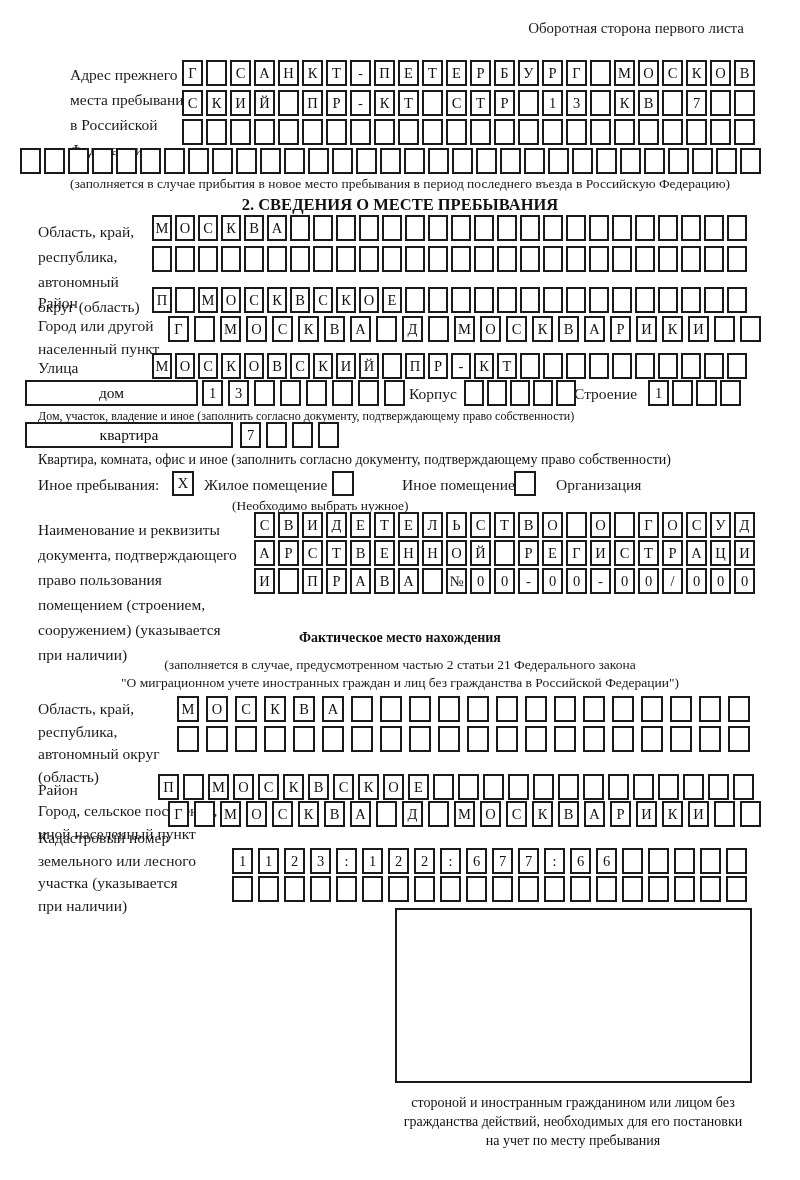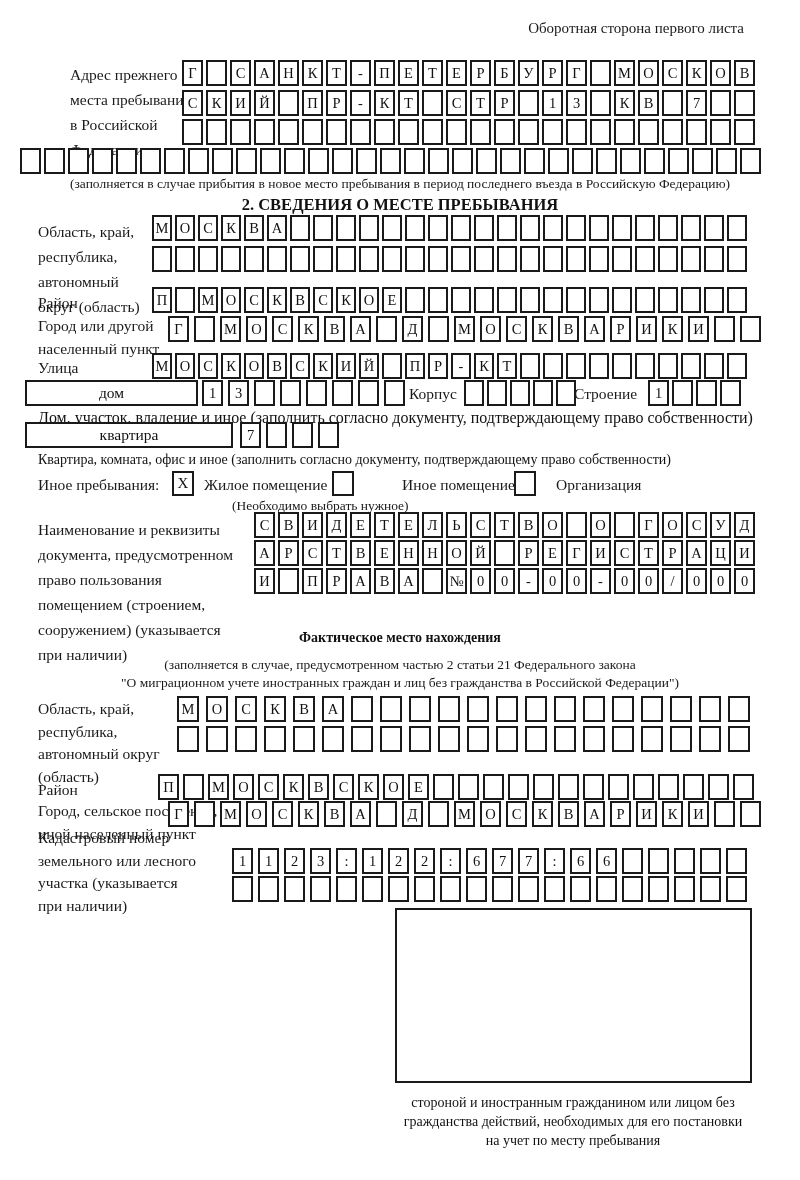--- a/index.html
+++ b/index.html
@@ -338,21 +338,21 @@
       <span class="cell"></span>
     </div>
   <div class="abs lbl" style="left:574px;top:381px;">Строение</div>
   <div class="abs grid p24" style="left:648px;top:380px;">
       <span class="cell">1</span>
       <span class="cell"></span>
       <span class="cell"></span>
       <span class="cell"></span>
     </div>
 
-  <div class="abs" style="left:38px;top:409px;font-size:16px;">Дом, участок, владение и иное (заполнить согласно документу, подтверждающему право собственности)</div>
+  <div class="abs" style="left:38px;top:409px;font-size:12px;">Дом, участок, владение и иное (заполнить согласно документу, подтверждающему право собственности)</div>
 
   <div class="abs widebox" style="left:25px;top:422px;width:208px;">квартира</div>
   <div class="abs grid p26" style="left:240px;top:422px;">
       <span class="cell">7</span>
       <span class="cell"></span>
       <span class="cell"></span>
       <span class="cell"></span>
     </div>
 
   <div class="abs" style="left:38px;top:452px;font-size:14px;">Квартира, комната, офис и иное (заполнить согласно документу, подтверждающему право собственности)</div>
@@ -361,21 +361,21 @@
   <div class="abs chk" style="left:172px;top:471px;">X</div>
   <div class="abs lbl" style="left:204px;top:472px;">Жилое помещение</div>
   <div class="abs chk" style="left:332px;top:471px;"></div>
   <div class="abs lbl" style="left:366px;top:472px;margin-left:36px;">Иное помещение</div>
   <div class="abs chk" style="left:514px;top:471px;"></div>
   <div class="abs lbl" style="left:556px;top:472px;">Организация</div>
   <div class="abs cap" style="left:232px;top:498px;">(Необходимо выбрать нужное)</div>
 
   <div class="abs lbl" style="left:38px;top:517px;">
       <div>Наименование и реквизиты</div>
-      <div>документа, предусмотренном</div>
+      <div>документа, подтверждающего</div>
       <div>право пользования</div>
       <div>помещением (строением,</div>
       <div>сооружением) (указывается</div>
       <div>при наличии)</div>
     </div>
   <div class="abs grid p24" style="left:254px;top:512px;">
       <span class="cell">С</span>
       <span class="cell">В</span>
       <span class="cell">И</span>
       <span class="cell">Д</span>

